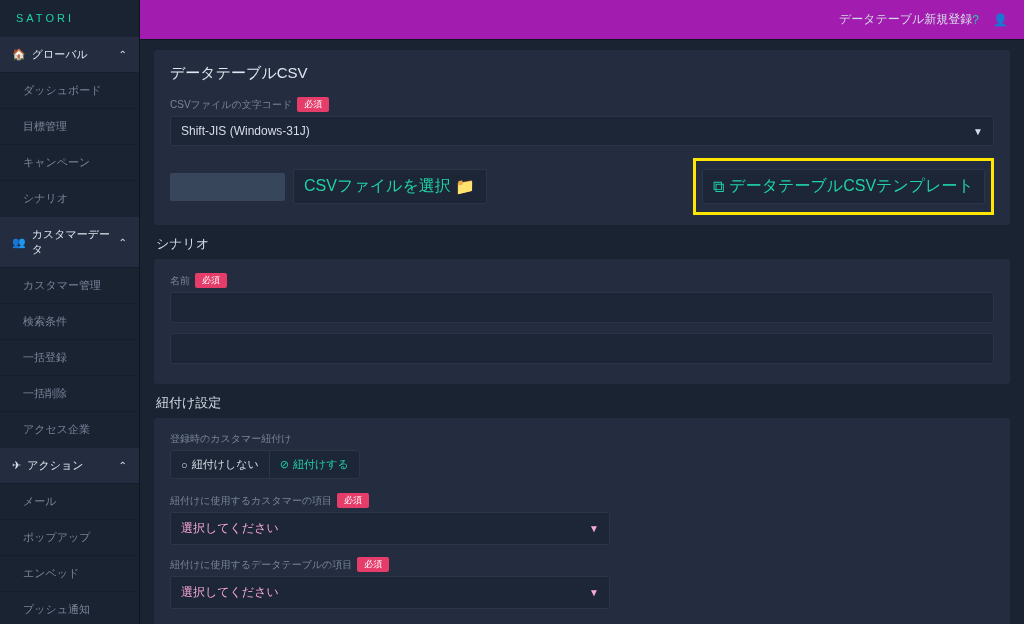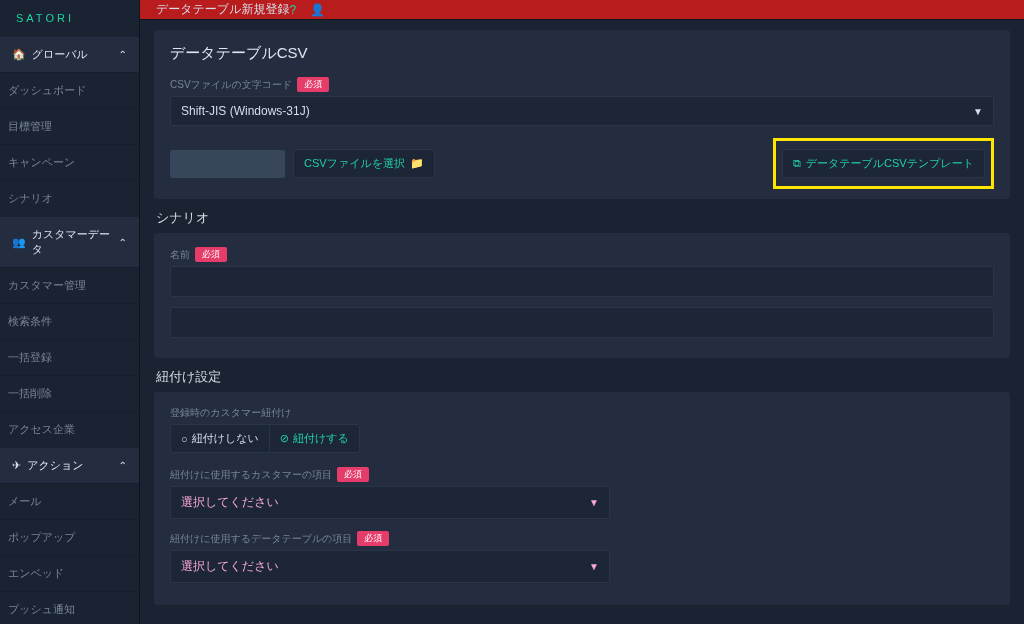--- a/index.html
+++ b/index.html
@@ -33,39 +33,39 @@
       color: #e0e6ef;
       display: flex;
       align-items: center;
       justify-content: space-between;
       cursor: pointer;
       font-size: 11px;
       border-top: 1px solid #1a2332;
     }
     .nav-section .icon-wrap { display: flex; align-items: center; gap: 6px; }
     .nav-item {
-      padding: 10px 8px;
+      padding: 10px 23px;
       color: #7a8499;
       cursor: pointer;
       font-size: 11px;
       border-top: 1px solid #151e2c;
     }
     .chevron { font-size: 10px; }
     .main {
       flex: 1;
       display: flex;
       flex-direction: column;
       overflow: hidden;
     }
     .topbar {
-      height: 20px;
-      background: #b91c1c;
-      display: flex;
-      align-items: center;
-      justify-content: flex-start;
+      height: 40px;
+      background: #a21caf;
+      display: flex;
+      align-items: center;
+      justify-content: flex-end;
       padding: 0 16px;
       border-bottom: 1px solid #0d1520;
     }
     .topbar-title { color: #d6dde8; font-size: 12px; }
     .topbar-icons { display: flex; gap: 14px; color: #1fd1a5; }
     .content {
       flex: 1;
       padding: 10px 14px;
       overflow-y: auto;
     }
@@ -125,21 +125,21 @@
     .btn-outlined-teal {
       background: #1d2636;
       border: 1px solid #2a3548;
       color: #1fd1a5;
       padding: 6px 10px;
       border-radius: 2px;
       cursor: pointer;
       display: inline-flex;
       align-items: center;
       gap: 5px;
-      font-size: 11px;
+      font-size: 16px;
     }
     .highlight-box {
       border: 3px solid #ffe600;
       padding: 8px 6px;
     }
     .section-label {
       color: #d6dde8;
       font-size: 13px;
       margin: 4px 0 6px;
       padding-left: 2px;

